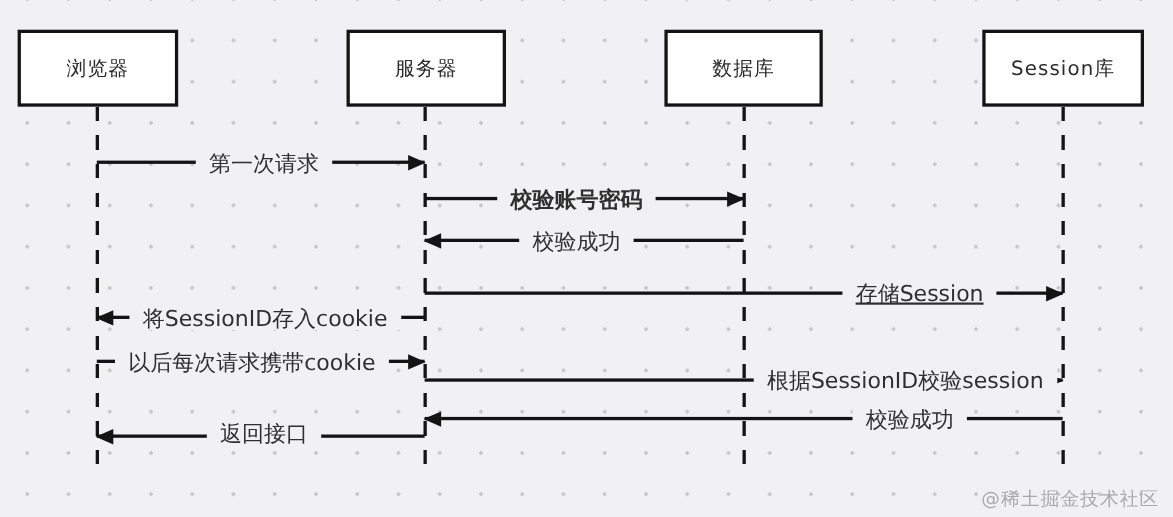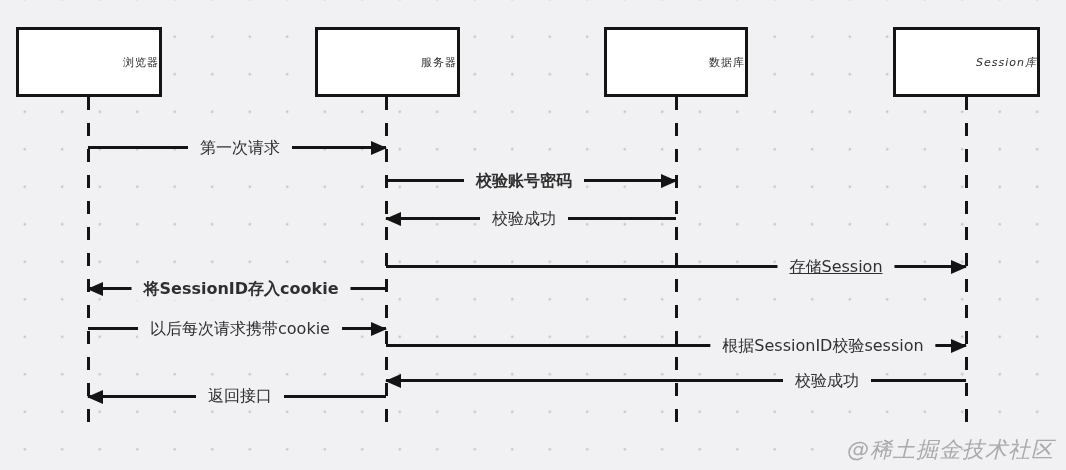--- a/index.html
+++ b/index.html
@@ -19,22 +19,22 @@
   }
   .actor {
     position: absolute;
     top: 27px;
     height: 70px;
     box-sizing: border-box;
     background: #ffffff;
     border: 3px solid #141414;
     display: flex;
     align-items: center;
-    justify-content: flex-end;
-    font-size: 11px;
+    justify-content: center;
+    font-size: 18px;
     color: #2b2b2b;
     letter-spacing: 1px;
   }
   .lifeline {
     position: absolute;
     top: 97px;
     width: 3px;
     height: 336px;
     background: repeating-linear-gradient(
       to bottom,
@@ -66,49 +66,48 @@
     border-bottom: 7px solid transparent;
     border-right: 16px solid #141414;
   }
   .msg .msg-label {
     position: absolute;
     top: 50%;
     transform: translate(-50%, -50%);
     background: #f1f1f3;
     padding: 0 12px;
     white-space: nowrap;
-    font-size: 16px;
+    font-size: 20px;
     color: #2f2f2f;
     line-height: 22px;
   }
   .watermark {
     position: absolute;
     right: 12px;
     bottom: 5px;
-    font-size: 22px;
+    font-size: 17px;
     color: #a9a9ae;
     letter-spacing: 1px;
-    font-style: italic;
   }
 </style>
 </head>
 <body>
 
 <div class="canvas">
 
   <div class="actor" style="left:16px;  width:146px;">
     <span>浏览器</span>
   </div>
   <div class="actor" style="left:315px; width:145px;">
     <span>服务器</span>
   </div>
   <div class="actor" style="left:604px; width:144px;">
     <span>数据库</span>
   </div>
-  <div class="actor" style="left:893px; width:147px;font-style:italic;">
+  <div class="actor" style="left:893px; width:147px;">
     <span>Session库</span>
   </div>
 
   <div class="lifeline" style="left:87px;"></div>
   <div class="lifeline" style="left:385px;"></div>
   <div class="lifeline" style="left:675px;"></div>
   <div class="lifeline" style="left:965px;"></div>
 
   <div class="msg" style="left:88px;  width:298px; top:146px;">
     <span class="arrow right"></span>
@@ -125,26 +124,26 @@
     <span class="msg-label" style="left:138px;">校验成功</span>
   </div>
 
   <div class="msg" style="left:386px; width:580px; top:265px;">
     <span class="arrow right"></span>
     <span class="msg-label" style="left:450px;text-decoration:underline;">存储Session</span>
   </div>
 
   <div class="msg" style="left:88px;  width:298px; top:287px;">
     <span class="arrow left"></span>
-    <span class="msg-label" style="left:153px;font-weight:bold;">将SessionID存入cookie</span>
+    <span class="msg-label" style="left:153px;">将SessionID存入cookie</span>
   </div>
 
   <div class="msg" style="left:88px;  width:298px; top:327px;">
     <span class="arrow right"></span>
-    <span class="msg-label" style="left:152px;text-align:center;">以后每次请求携带cookie</span>
+    <span class="msg-label" style="left:141px;text-align:center;">以后每次请求携带cookie</span>
   </div>
 
   <div class="msg" style="left:386px; width:580px; top:344px;">
     <span class="arrow right"></span>
     <span class="msg-label" style="left:437px;">根据SessionID校验session</span>
   </div>
 
   <div class="msg" style="left:386px; width:580px; top:379px;">
     <span class="arrow left"></span>
     <span class="msg-label" style="left:441px;">校验成功</span>

